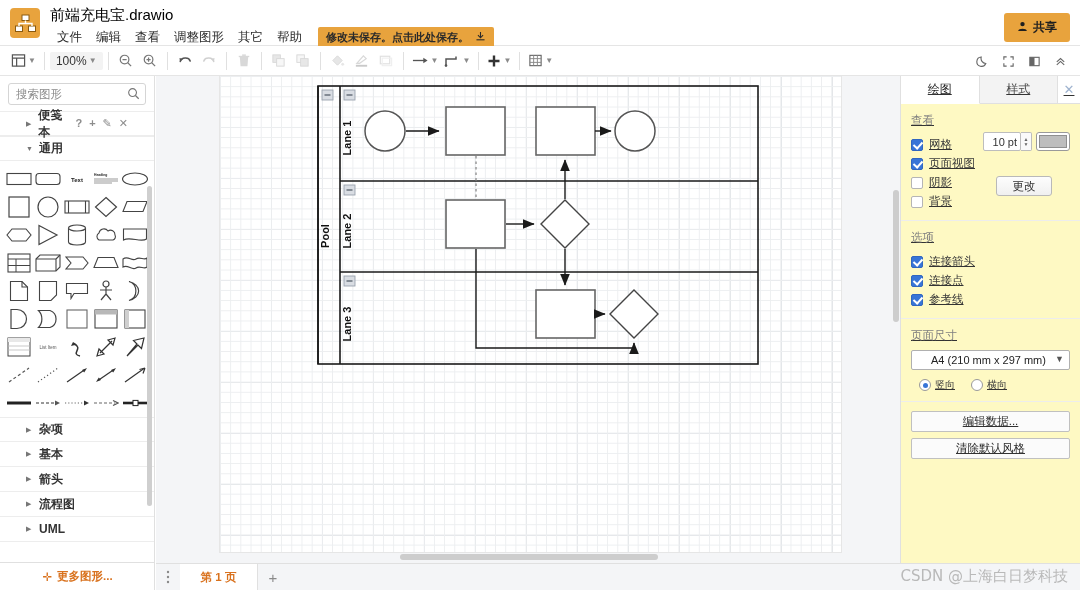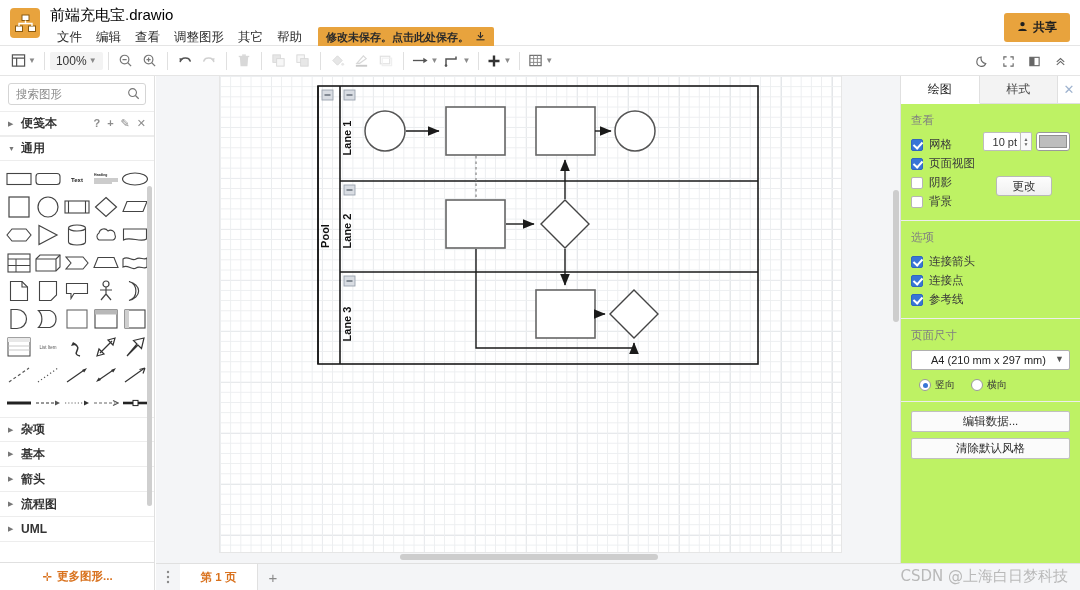--- a/index.html
+++ b/index.html
@@ -78,21 +78,21 @@
   .search-box input {
     position: absolute; left: 0; top: 0; width: 100%; height: 100%;
     border: 0; outline: 0; background: transparent; padding: 0 22px 0 7px;
     font-size: 11.5px; color: #333; font-family: inherit;
   }
   .search-box input::placeholder { color: #8a8a8a; }
   .search-ico { position: absolute; right: 5px; top: 3px; color: #777; }
 
   .sec-head {
     height: 25px; display: flex; align-items: center; gap: 5px;
-    padding: 0 8px; border-top: 1px solid #ededed; border-bottom: 1px solid #ededed;
+    padding: 0 26px; border-top: 1px solid #ededed; border-bottom: 1px solid #ededed;
     font-size: 12px; font-weight: 700; color: #333; background: #fff;
   }
   .sec-arrow { font-size: 7px; color: #777; width: 8px; }
   .sec-actions { margin-left: auto; display: flex; gap: 7px; color: #8d8d8d; font-size: 11px; }
 
   .shapes-grid {
     display: grid; grid-template-columns: repeat(5, 1fr);
     padding: 5px 4px 2px 4px; row-gap: 3px;
   }
   .shape-cell {
@@ -135,21 +135,21 @@
     background: #cdcdcd; border-radius: 4px;
   }
   .v-scroll {
     position: absolute; left: 893px; top: 190px; width: 6px; height: 132px;
     background: #cdcdcd; border-radius: 4px;
   }
 
   
   .rightpanel {
     position: absolute; right: 0; top: 76px; width: 180px; height: 514px;
-    background: #bef264; border-left: 1px solid #e0e0e0;
+    background: #fef9c3; border-left: 1px solid #e0e0e0; text-decoration: underline;
   }
   .rp-tabs { display: flex; height: 28px; border-bottom: 1px solid #e0e0e0; }
   .rp-tab {
     flex: 1; display: flex; align-items: center; justify-content: center;
     font-size: 12px; color: #4a4a4a; cursor: pointer; background: #f3f3f3;
     border-right: 1px solid #e0e0e0;
   }
   .rp-tab.active { background: #fff; border-bottom: 1px solid #fff; margin-bottom: -1px; color: #222; }
   .rp-close {
     width: 22px; display: flex; align-items: center; justify-content: center;

